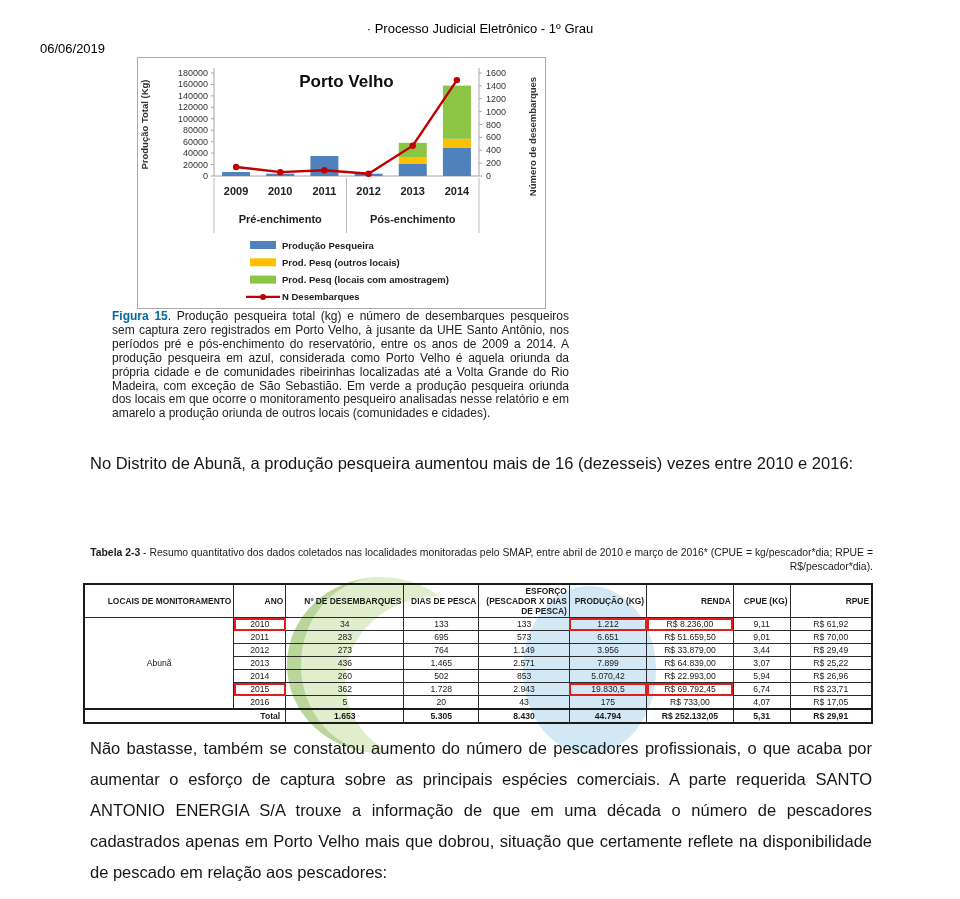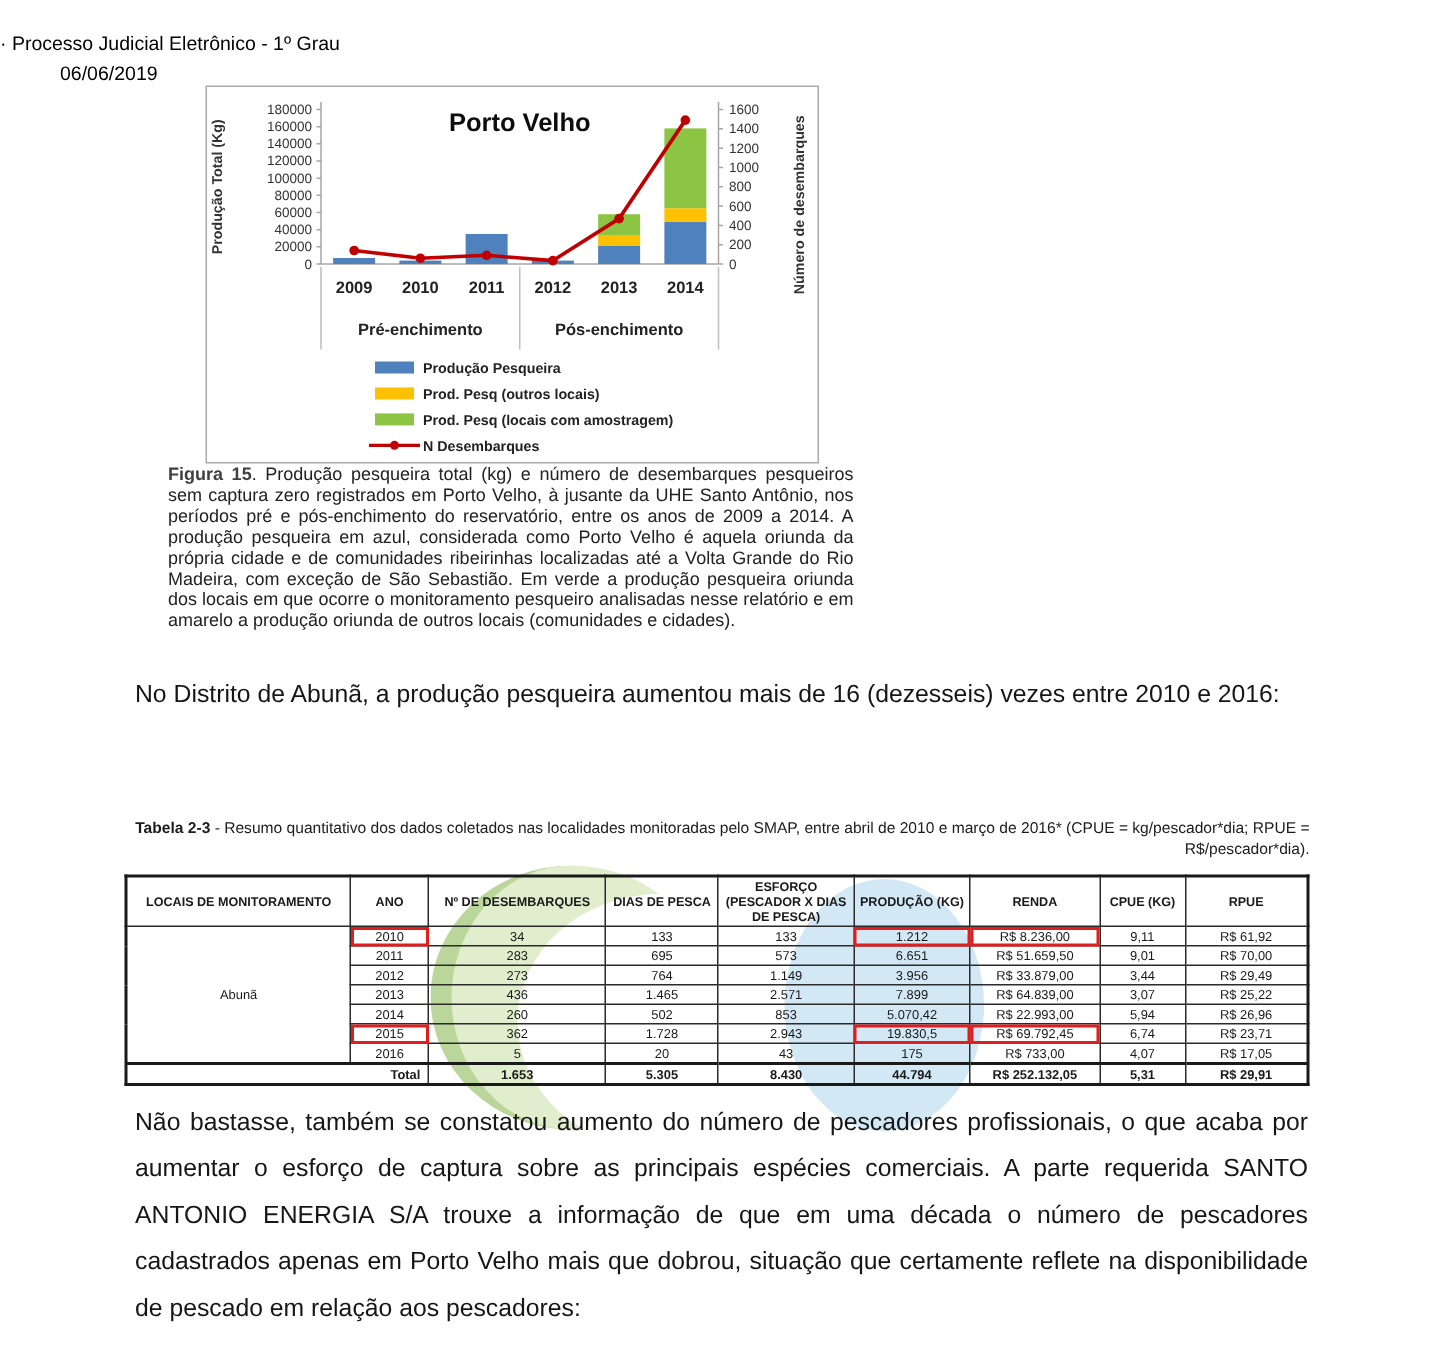--- a/index.html
+++ b/index.html
@@ -2,28 +2,28 @@
 <html><head>
 <meta charset="utf-8">
 <style>
   * { margin:0; padding:0; box-sizing:border-box; }
   html,body { width:960px; height:899px; background:#ffffff; overflow:hidden;
               font-family:"Liberation Sans", sans-serif; color:#111; position:relative; }
   .abs { position:absolute; }
 
   
   #hdr-date  { left:40px; top:21px; font-size:13px; color:#000;margin-top:20px; }
-  #hdr-title { left:0; right:0; top:21px; text-align:left; font-size:13px; color:#000; }
+  #hdr-title { left:0; right:0; top:21px; text-align:center; font-size:13px; color:#000; }
 
   
   #chart-box { left:137px; top:57px; width:409px; height:252px; border:1px solid #ababab; background:#fff; }
   svg text { font-family:"Liberation Sans", sans-serif; }
   #fig-caption { left:112px; top:310px; width:457px; font-size:12px; line-height:13.9px;
                  text-align:justify; color:#222; }
-  #fig-caption b { color:#404040; }
+  #fig-caption b { color:#0369a1; }
 
   
   .bodytext { left:90px; width:782px; font-size:16.5px; line-height:32px; text-align:justify; color:#161616; }
   #para1 { top:447px; }
   #para2 { top:733px; line-height:31px; }
 
   
   #wm-green { left:287px; top:577px; width:188px; height:176px; border-radius:50%;
               background:rgba(183,214,135,0.42); border-left:14px solid rgba(140,185,90,0.45); z-index:0; }
   #wm-green-cut { left:345px; top:596px; width:190px; height:170px; border-radius:50%;
@@ -31,21 +31,21 @@
   #wm-blue { left:523px; top:586px; width:133px; height:168px; border-radius:50%;
              background:rgba(158,203,233,0.45); z-index:0; }
 
   
   #tbl-title { left:83px; top:546px; width:790px; text-align:right; font-size:10.4px;
                line-height:14px; color:#1c1c1c; z-index:2; }
   #dtable { left:83px; top:583px; width:790px; border-collapse:collapse; z-index:2;
             font-size:8.6px; color:#1a1a1a; background:transparent; }
   #dtable th, #dtable td { border:1px solid #2b2b2b; text-align:center; vertical-align:middle;
                            padding:1px 2px; background:transparent; }
-  #dtable thead th { font-weight:bold; font-size:8.4px; height:30px; }
+  #dtable thead th { font-weight:bold; font-size:8.4px; height:30px;text-align:right; }
   #dtable tbody td { height:13px; }
   #dtable { border:2px solid #1a1a1a; }
   #dtable tr.total-row td { font-weight:bold; border-top:2px solid #1a1a1a; }
   #dtable td.total-label { text-align:right; padding-right:5px; }
   #dtable td.hl { outline:2px solid #e11d1d; outline-offset:-2px; }
 </style>
 </head>
 <body>
 
 <div class="abs" id="hdr-date">06/06/2019</div>

